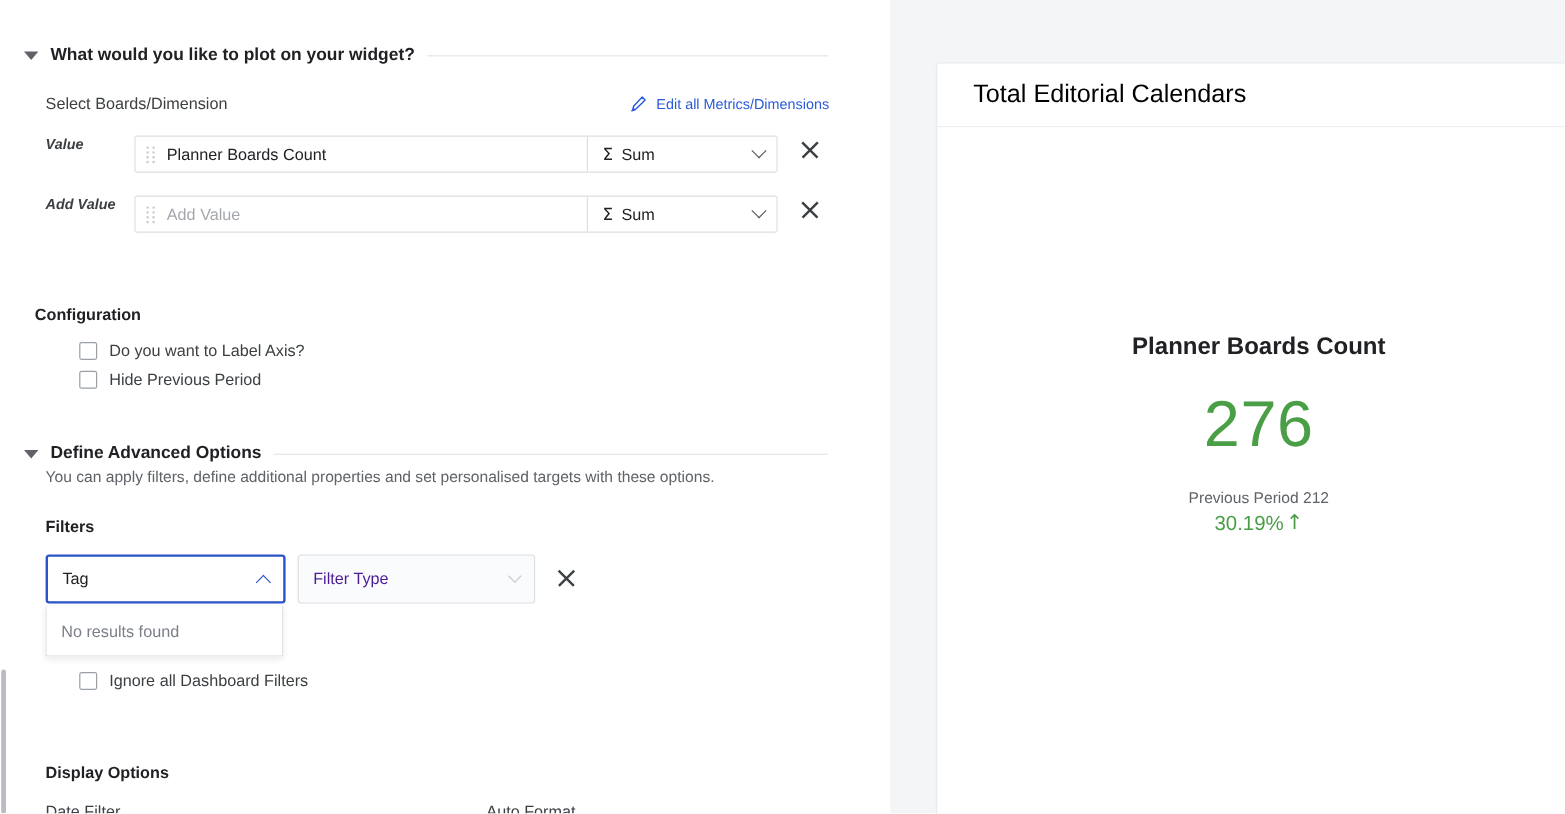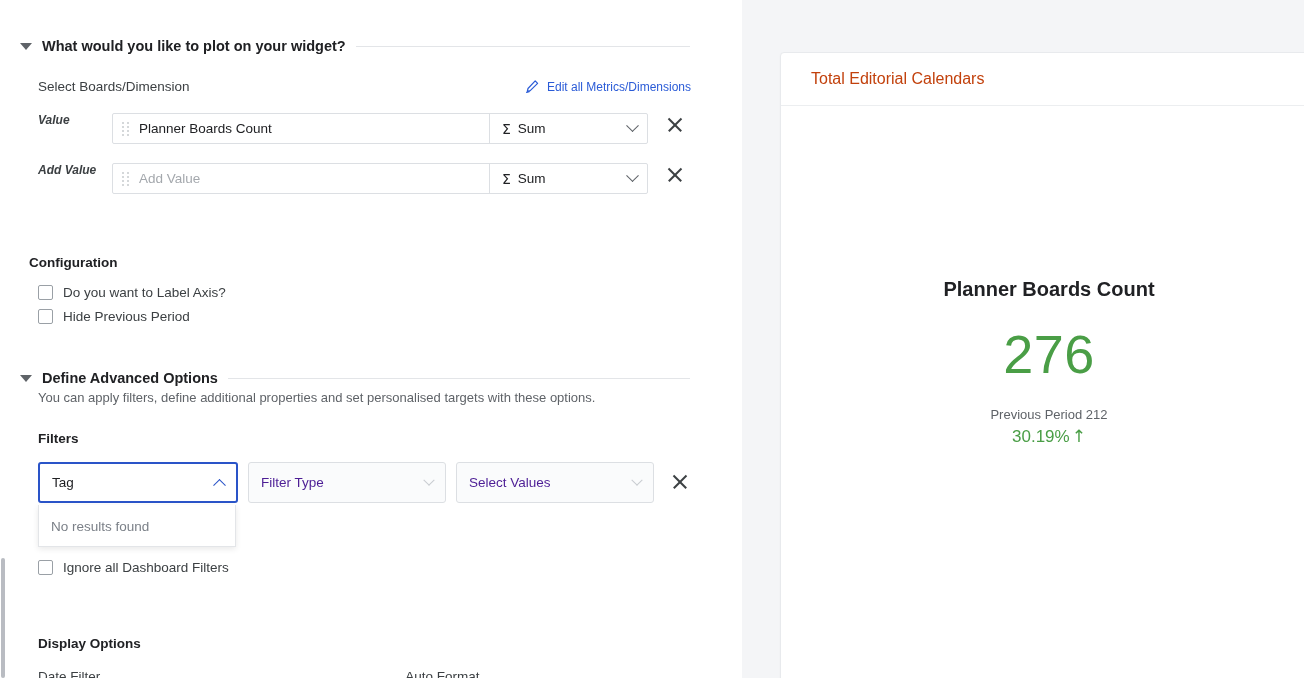--- a/index.html
+++ b/index.html
@@ -183,20 +183,21 @@
     color: #202124;
     padding-left: 38px;
   }
 
   .check-row {
     display: flex;
     align-items: center;
     gap: 10px;
     padding-left: 38px;
     height: 24px;
+    margin-left: 28px;
   }
   .cbox {
     width: 15px; height: 15px;
     border: 1.4px solid #9aa0a6;
     border-radius: 2px;
     background: #fff;
     flex: none;
     cursor: pointer;
   }
   .check-label { font-size: 13.5px; color: #3c4043; }
@@ -275,22 +276,22 @@
     overflow: hidden;
   }
   .widget-header {
     height: 53px;
     display: flex;
     align-items: center;
     padding-left: 30px;
     border-bottom: 1px solid #eceef0;
   }
   .widget-title {
-    font-size: 16px;
-    color: #c2410c;
+    font-size: 21px;
+    color: #000000;
   }
   .widget-body {
     position: absolute;
     left: 0; right: 0; top: 54px; bottom: 0;
     display: flex;
     flex-direction: column;
     align-items: center;
     justify-content: center;
     padding-bottom: 80px;
   }
@@ -433,24 +434,20 @@
           <span class="sel-text">Tag</span>
           <span class="chev-up-blue"></span>
           <div class="dropdown-menu">
             <div class="dropdown-empty">No results found</div>
           </div>
         </div>
         <div class="select-box disabled" style="width:198px; margin-left:10px;">
           <span class="sel-text">Filter Type</span>
           <span class="chev-sm"></span>
         </div>
-        <div class="select-box disabled" style="width:198px; margin-left:10px;">
-          <span class="sel-text">Select Values</span>
-          <span class="chev-sm"></span>
-        </div>
         <span class="xbtn" style="margin-left:14px; margin-top:8px;"></span>
       </div>
 
       <div class="check-row" style="margin-top:52px;">
         <span class="cbox"></span>
         <span class="check-label">Ignore all Dashboard Filters</span>
       </div>
 
       <div class="block-title" style="margin-top:57px;">Display Options</div>
       <div class="bottom-cut" style="margin-top:18px;">

